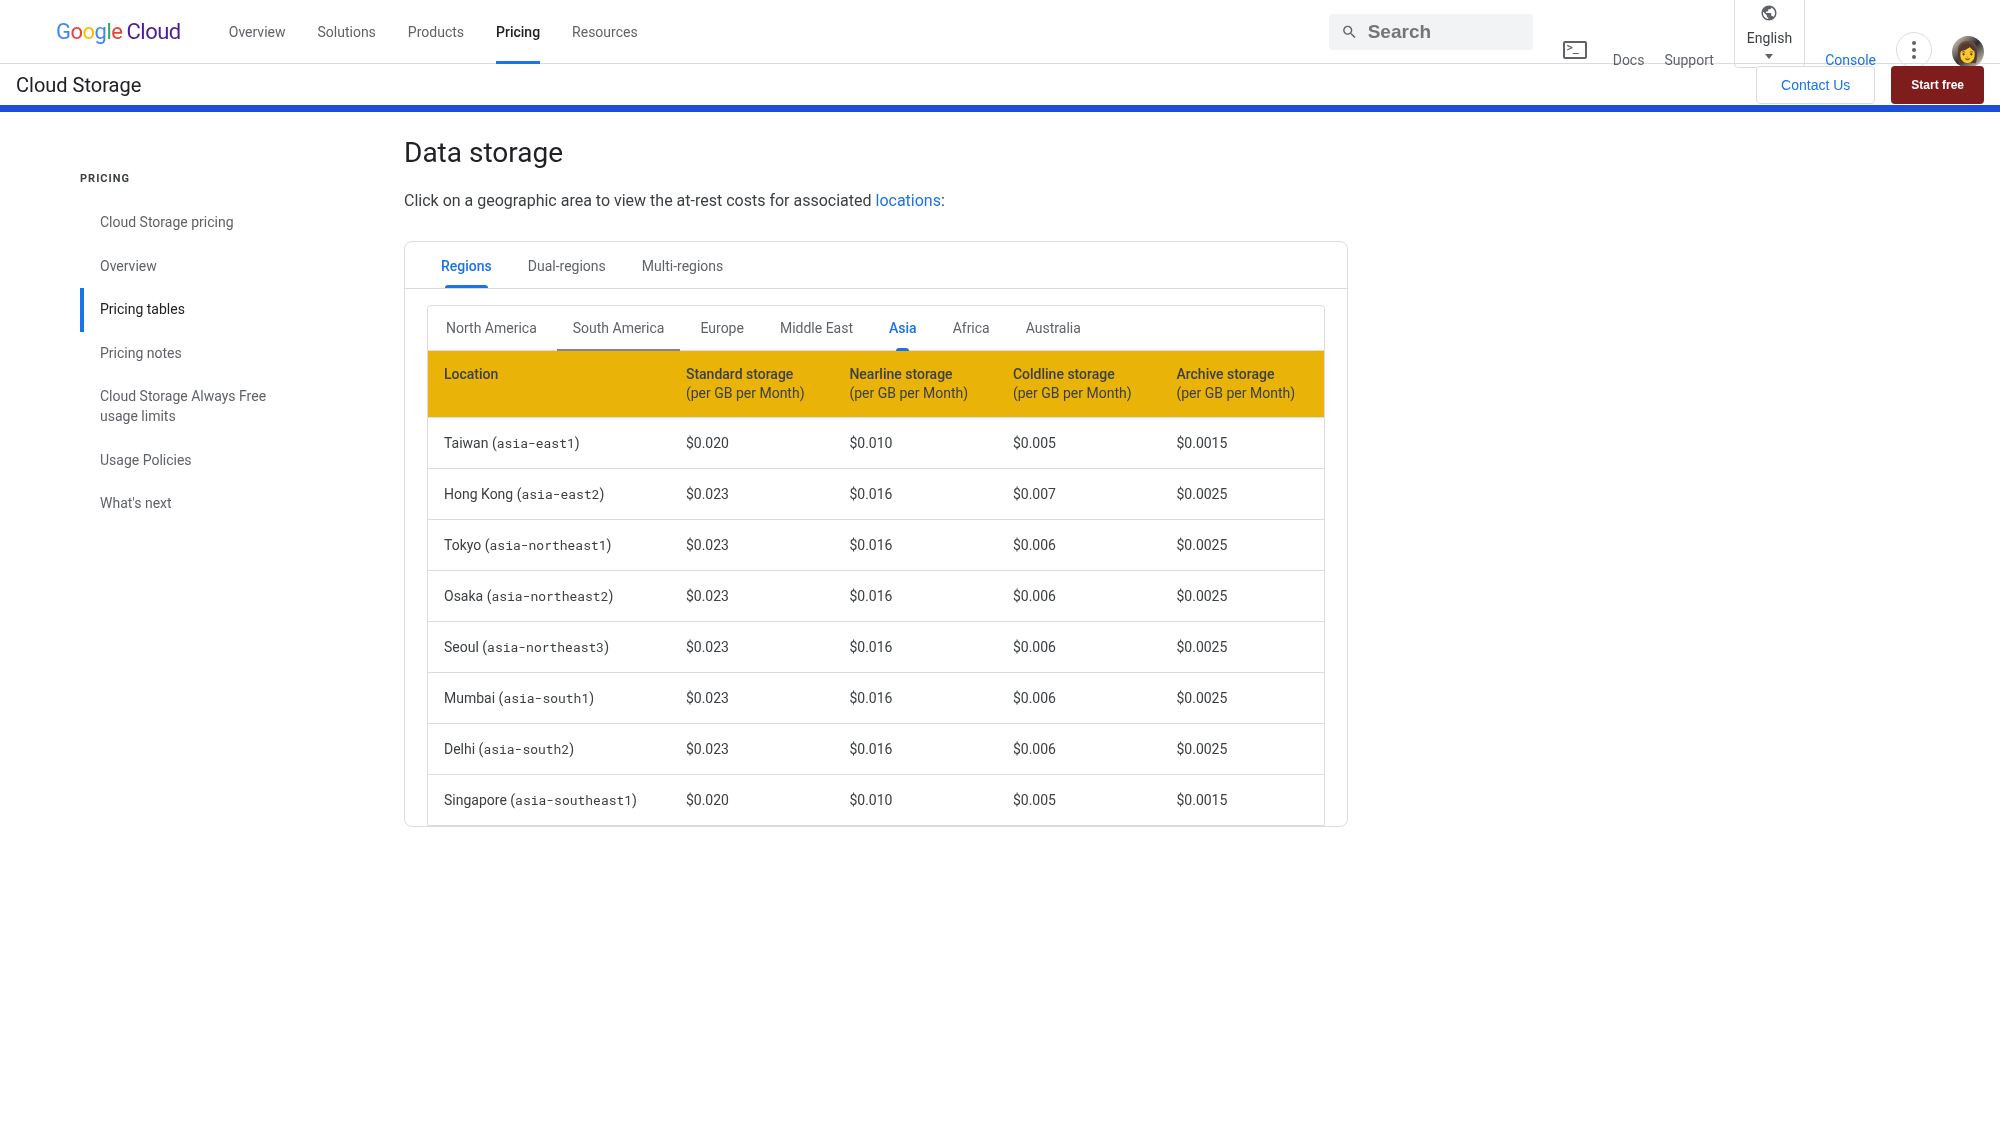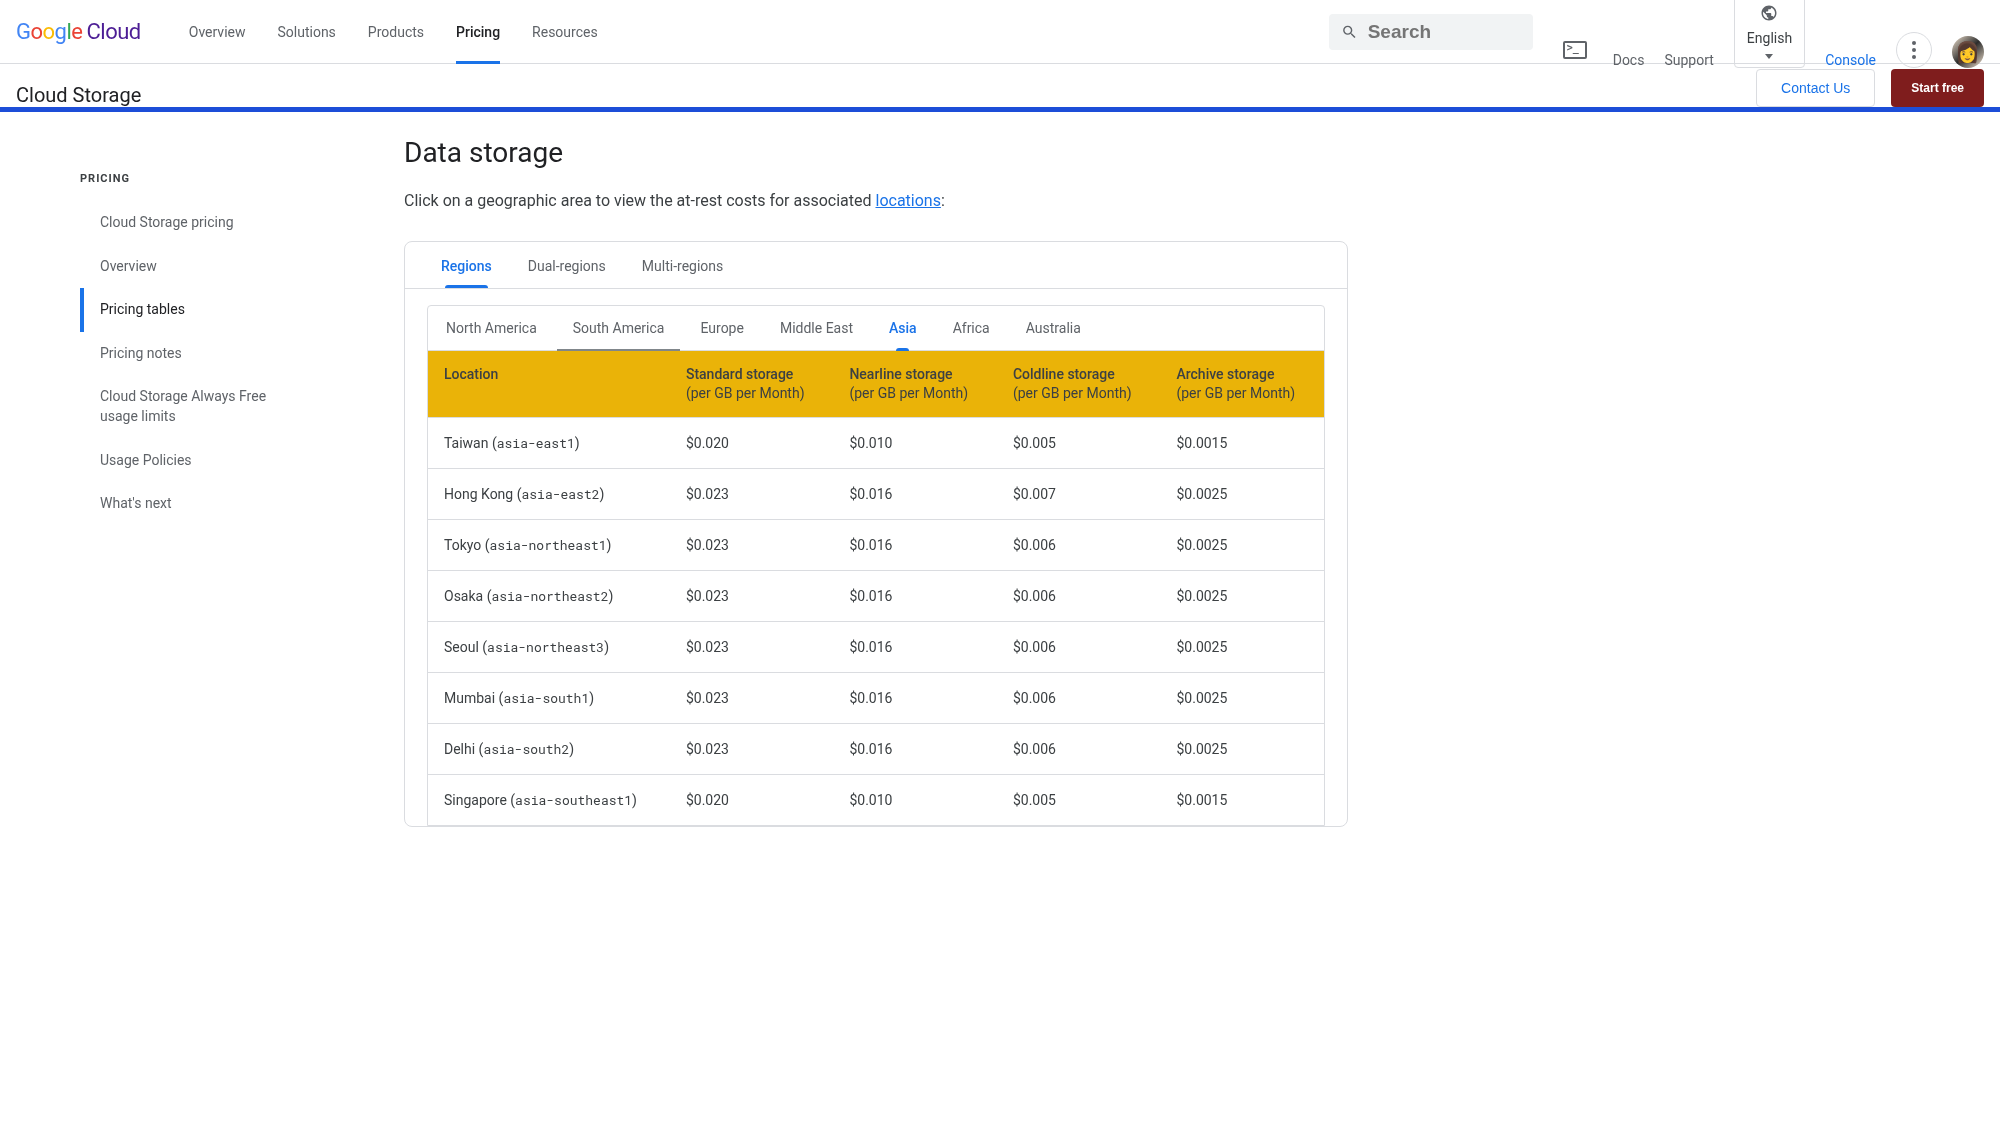--- a/index.html
+++ b/index.html
@@ -1,18 +1,18 @@
 <!DOCTYPE html>
 <html><head>
 <meta charset="utf-8">
 <style>
 * { box-sizing: border-box; margin: 0; padding: 0; }
 body { font-family: 'Google Sans', Roboto, Arial, sans-serif; color: #202124; background: #fff; font-size: 14px; }
 .header { display: flex; align-items: center; height: 64px; padding: 0 16px; border-bottom: 1px solid #dadce0; }
-.logo { display: flex; align-items: center; margin-right: 32px; cursor: pointer; }
+.logo { display: flex; align-items: center; margin-right: 32px; cursor: pointer; margin-left: 40px; }
 .logo-text { font-size: 22px; font-weight: 400; letter-spacing: -0.5px; }
 .logo-g1 { color: #4285f4; } .logo-o1 { color: #ea4335; } .logo-o2 { color: #fbbc04; }
 .logo-g2 { color: #4285f4; } .logo-l { color: #34a853; } .logo-e { color: #ea4335; }
 .logo-cloud { color: #4c1d95; margin-left: 4px; font-weight: 400; }
 .nav { display: flex; align-items: center; height: 100%; }
 .nav-item { padding: 0 16px; height: 100%; display: flex; align-items: center; color: #5f6368; font-size: 14px; cursor: pointer; position: relative; }
 .nav-item.active { color: #202124; font-weight: 500; }
 .nav-item.active::after { content: ''; position: absolute; bottom: -1px; left: 16px; right: 16px; height: 3px; background: #1a73e8; }
 .search-box { flex: 0 0 auto; margin-left: auto; margin-right: 24px; }
 .search-inner { display: flex; align-items: center; background: #f1f3f4; border-radius: 4px; height: 36px; width: 204px; padding: 0 12px; }
@@ -24,35 +24,35 @@
 .cloudshell-icon::before { content: '>_'; position: absolute; font-size: 10px; font-weight: bold; color: #5f6368; left: 2px; top: -1px; font-family: monospace; }
 .hdr-link { color: #5f6368; font-size: 14px; cursor: pointer; }
 .lang-btn { display: flex; align-items: center; gap: 8px; border: 1px solid #dadce0; border-radius: 4px; padding: 8px 12px; cursor: pointer; color: #3c4043; font-size: 14px; flex-direction: column; }
 .globe-icon { width: 18px; height: 18px; fill: #5f6368; }
 .dropdown-arrow { width: 0; height: 0; border-left: 4px solid transparent; border-right: 4px solid transparent; border-top: 5px solid #5f6368; }
 .console-link { color: #1a73e8; font-size: 14px; cursor: pointer; }
 .more-btn { width: 36px; height: 36px; border: 1px solid #dadce0; border-radius: 50%; display: flex; align-items: center; justify-content: center; cursor: pointer; }
 .more-dots { display: flex; flex-direction: column; gap: 3px; }
 .more-dots span { width: 4px; height: 4px; background: #5f6368; border-radius: 50%; }
 .avatar { width: 32px; height: 32px; border-radius: 50%; background: linear-gradient(135deg,#f5e6d3 0%,#2c2c2c 50%,#f5e6d3 100%); cursor: pointer; overflow: hidden; display:flex; align-items:center; justify-content:center; font-size:20px;}
-.subheader { display: flex; align-items: flex-end; height: 48px; padding: 0 16px; border-bottom: 5px solid #1d4ed8; }
+.subheader { display: flex; align-items: center; height: 48px; padding: 0 16px; border-bottom: 7px solid #1d4ed8; }
 .product-name { font-size: 20px; color: #202124; font-weight: 400; }
 .subheader-right { margin-left: auto; display: flex; gap: 16px; }
 .btn-outline { border: 1px solid #dadce0; background: #fff; color: #1a73e8; padding: 10px 24px; border-radius: 4px; font-size: 14px; font-weight: 500; cursor: pointer; }
 .btn-primary { border: none; background: #7f1d1d; color: #fff; padding: 10px 20px; border-radius: 4px; font-size: 12px; font-weight: 700; cursor: pointer; }
 .main { display: flex; }
 .sidebar { width: 296px; padding: 60px 0 0 80px; flex-shrink: 0; }
 .sidebar-title { font-size: 11px; font-weight: 700; letter-spacing: 1px; color: #3c4043; margin-bottom: 16px; text-transform: uppercase; }
 .sidebar-nav { border-left: 0px solid transparent; }
 .sidebar-item { padding: 12px 16px; color: #5f6368; font-size: 14px; cursor: pointer; border-left: 4px solid transparent; line-height: 1.4; }
 .sidebar-item.active { color: #202124; border-left: 4px solid #1a73e8; font-weight: 400; }
 .content { flex: 1; padding: 24px 48px 0 108px; max-width: 1100px; }
 .section-title { font-size: 28px; font-weight: 400; color: #202124; margin-bottom: 20px; }
 .section-text { font-size: 16px; color: #3c4043; margin-bottom: 28px; line-height: 1.5; }
-.text-link { color: #1a73e8; cursor: pointer; text-decoration: underline; }
+.text-link { color: #1a73e8; cursor: pointer; }
 .tab-card { border: 1px solid #dadce0; border-radius: 8px; overflow: hidden; }
 .outer-tabs { display: flex; border-bottom: 1px solid #dadce0; padding: 0 18px; }
 .outer-tab { padding: 16px 18px 14px; color: #5f6368; font-size: 14px; cursor: pointer; position: relative; }
 .outer-tab.active { color: #1a73e8; font-weight: 500; }
 .outer-tab.active::after { content: ''; position: absolute; bottom: 0; left: 25%; right: 25%; height: 3px; background: #1a73e8; border-radius: 3px 3px 0 0; }
 .inner-card { margin: 16px 22px 0; border: 1px solid #dadce0; border-radius: 4px 4px 0 0; overflow: hidden; }
 .inner-tabs { display: flex; border-bottom: 1px solid #dadce0; }
 .inner-tab { padding: 14px 18px; color: #5f6368; font-size: 14px; cursor: pointer; position: relative; }
 .inner-tab.active { color: #1a73e8; font-weight: 500; }
 .inner-tab.active::after { content: ''; position: absolute; bottom: -1px; left: 40%; right: 40%; height: 3px; background: #1a73e8; border-radius: 3px 3px 0 0; }

